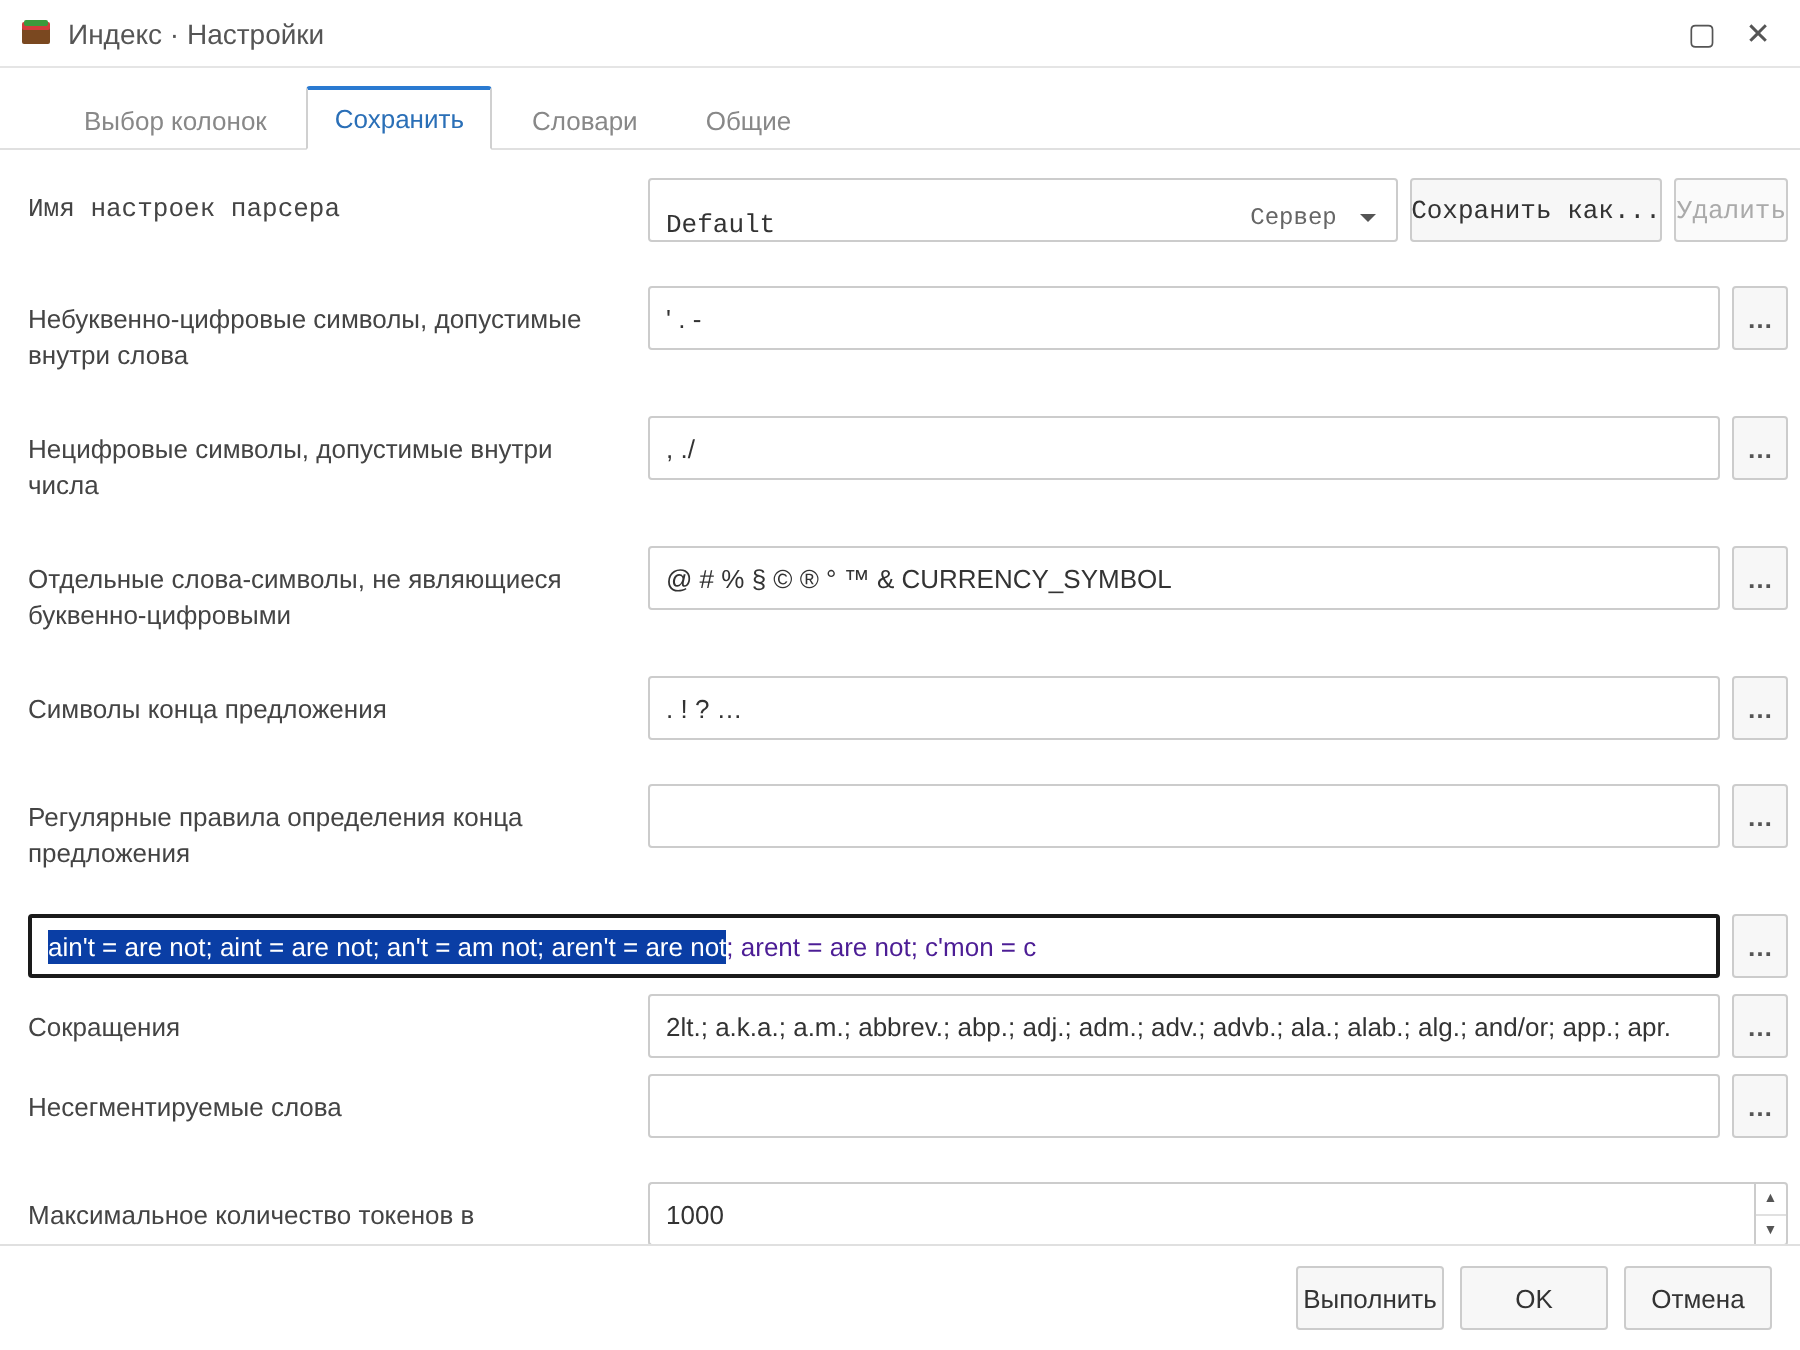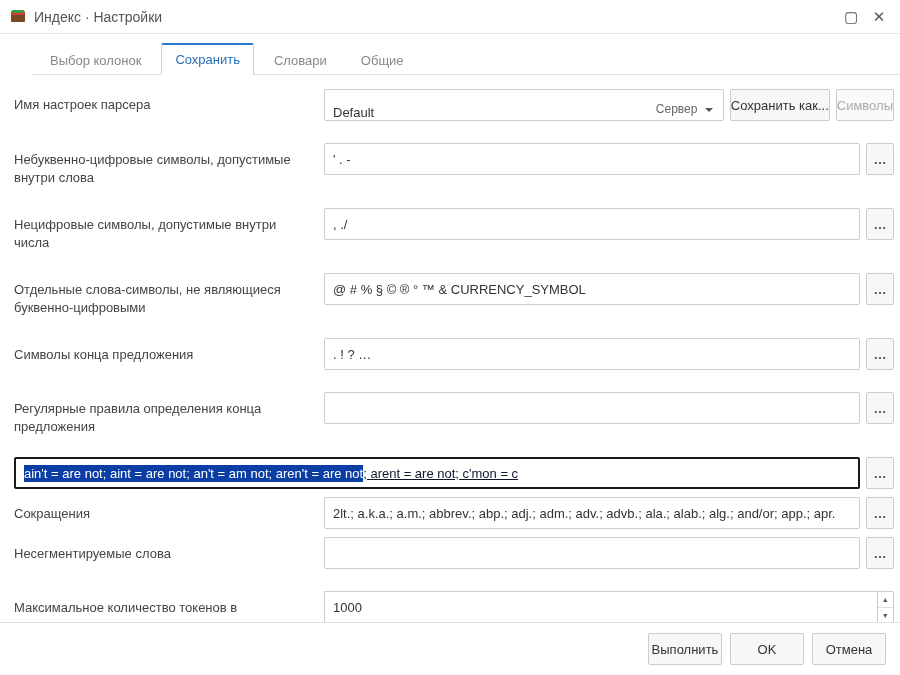--- a/index.html
+++ b/index.html
@@ -32,25 +32,24 @@
   .titlebar .spacer { flex: 1; }
   .titlebar .win-btn {
     width: 22px; text-align: center;
     color: #555; cursor: default;
     font-size: 15px;
     margin-left: 6px;
   }
   .tabs {
     display: flex;
     align-items: flex-end;
-    padding: 8px 12px 0 4px;
+    padding: 8px 12px 0 28px;
     gap: 6px;
     flex-shrink: 0;
     border-bottom: 1px solid #e0e0e0;
-    margin-left: 32px;
   }
   .tab {
     padding: 7px 13px;
     color: #888;
     font-size: 13px;
     border: 1px solid transparent;
     border-bottom: none;
     position: relative;
     top: 1px;
     white-space: nowrap;
@@ -75,21 +74,21 @@
     padding: 14px 6px 14px 14px;
   }
   .scroll-area::-webkit-scrollbar { width: 14px; }
   .scroll-area::-webkit-scrollbar-track { background: #f3f3f3; }
   .scroll-area::-webkit-scrollbar-thumb { background: #c8c8c8; border: 3px solid #f3f3f3; border-radius: 7px; }
   .row {
     display: flex;
     align-items: flex-start;
     margin-bottom: 8px;
   }
-  .row.top-row { align-items: center; margin-bottom: 22px; }
+  .row.top-row { align-items: center; margin-bottom: 22px; font-family: Liberation Mono, monospace; }
   .label-col {
     width: 310px;
     padding-right: 14px;
     padding-top: 8px;
     color: #444;
     font-size: 13px;
     line-height: 1.35;
   }
   .top-row .label-col { padding-top: 0; }
   .field-col {
@@ -175,21 +174,21 @@
     top: 0; left: 0; right: 0; bottom: 0;
     z-index: 0;
     display: flex;
     align-items: center;
     padding: 0 10px;
     white-space: nowrap;
     overflow: hidden;
     font-size: 13px;
   }
   .visible-text-under .sel-part { color: #fff; background: #0a3ea5; padding: 1px 0; }
-  .visible-text-under .rest-part { color: #0f172a; text-decoration: underline; }
+  .visible-text-under .rest-part { color: #4c1d95; }
   .number-wrap {
     display: flex;
     flex: 1;
   }
   .number-wrap input[type=text] {
     border-right: none;
     border-radius: 2px 0 0 2px;
   }
   .spinner {
     display: flex;
@@ -249,21 +248,21 @@
       <div class="label-col">Имя настроек парсера</div>
       <div class="field-col">
         <div class="select-box">
           <span class="sel-value">Default</span>
           <span class="sel-dd">
             <span>Сервер</span>
             <span class="caret"></span>
           </span>
         </div>
         <div class="btn">Сохранить как...</div>
-        <div class="btn disabled">Символы</div>
+        <div class="btn disabled">Удалить</div>
       </div>
     </div>
 
     <div class="row">
       <div class="label-col">Небуквенно-цифровые символы, допустимые внутри слова</div>
       <div class="field-col">
         <div class="input-wrap">
             <input type="text" value="' . -" style="">
           </div>
         <div class="btn ellipsis-btn">…</div>

